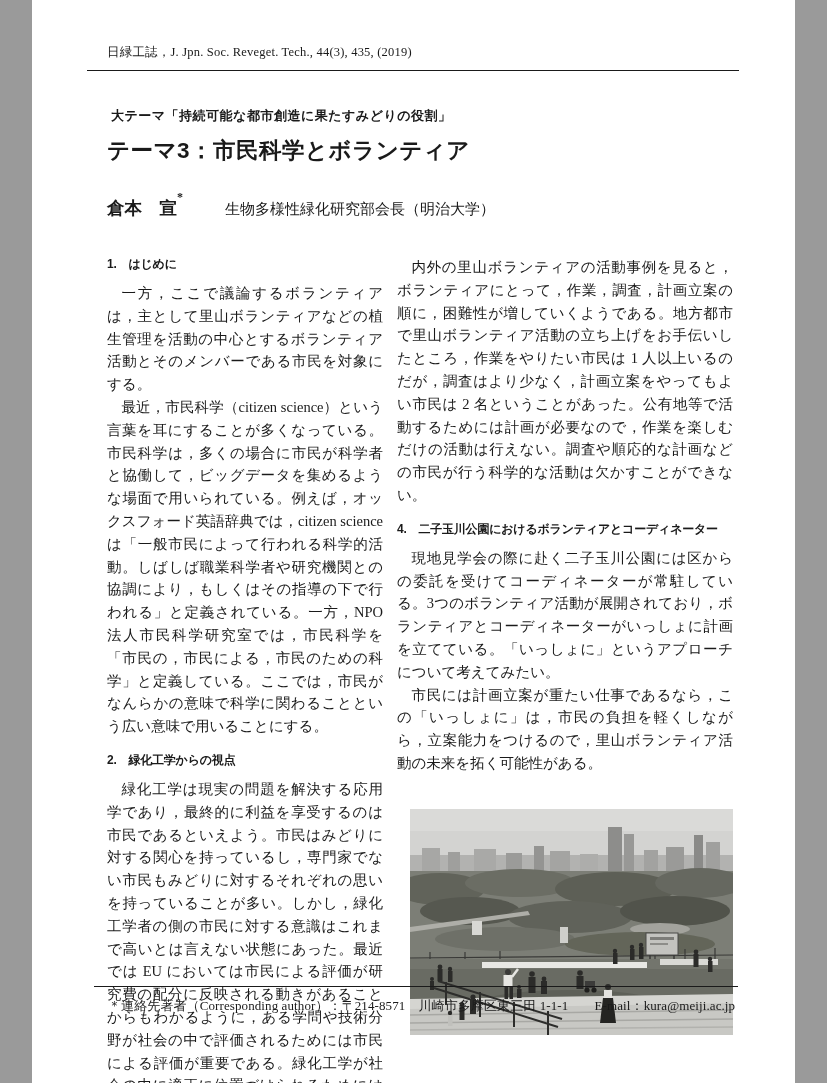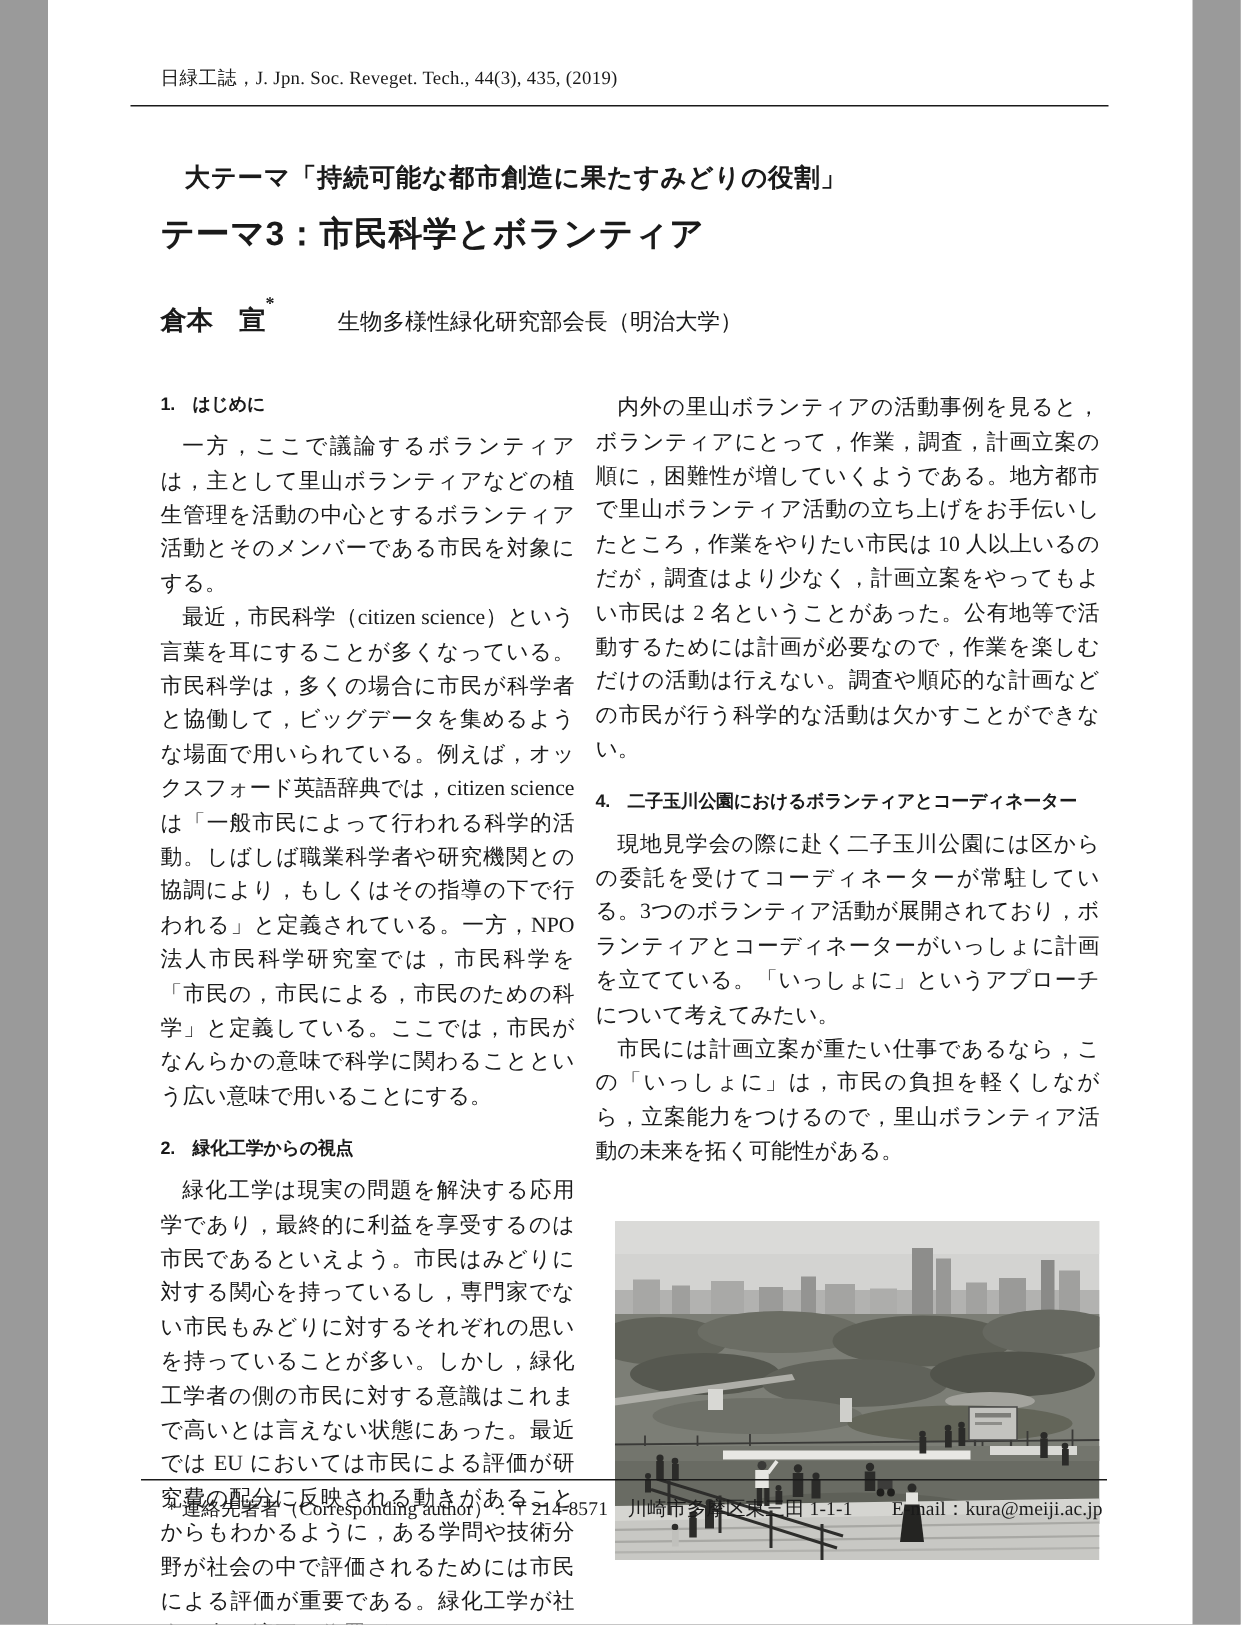--- a/index.html
+++ b/index.html
@@ -24,23 +24,23 @@
     margin:9px -6px 0 -20px;
   }
   .feature-title{
     margin:9px 0 0 4px;
     font-family:"Liberation Sans","DejaVu Sans",sans-serif;
     font-size:19px;
     font-weight:bold;
     letter-spacing:0.5px;
   }
   .main-theme{
-    margin:36px 0 0 16px;
-    font-family:"Liberation Sans","DejaVu Sans",sans-serif;
-    font-size:17px;
+    margin:36px 0 0 4px;
+    font-family:"Liberation Sans","DejaVu Sans",sans-serif;
+    font-size:13px;
     font-weight:bold;
     letter-spacing:0.5px;
   }
   .theme-title{
     margin:10px 0 0 0;
     font-family:"Liberation Sans","DejaVu Sans",sans-serif;
     font-size:22.5px;
     font-weight:bold;
     letter-spacing:0.5px;
   }
@@ -130,21 +130,21 @@
         <p>最近，市民科学（citizen science）という言葉を耳にすることが多くなっている。市民科学は，多くの場合に市民が科学者と協働して，ビッグデータを集めるような場面で用いられている。例えば，オックスフォード英語辞典では，citizen science は「一般市民によって行われる科学的活動。しばしば職業科学者や研究機関との協調により，もしくはその指導の下で行われる」と定義されている。一方，NPO 法人市民科学研究室では，市民科学を「市民の，市民による，市民のための科学」と定義している。ここでは，市民がなんらかの意味で科学に関わることという広い意味で用いることにする。</p>
 
         <div class="sec-h">2.　緑化工学からの視点</div>
         <p>緑化工学は現実の問題を解決する応用学であり，最終的に利益を享受するのは市民であるといえよう。市民はみどりに対する関心を持っているし，専門家でない市民もみどりに対するそれぞれの思いを持っていることが多い。しかし，緑化工学者の側の市民に対する意識はこれまで高いとは言えない状態にあった。最近では EU においては市民による評価が研究費の配分に反映される動きがあることからもわかるように，ある学問や技術分野が社会の中で評価されるためには市民による評価が重要である。緑化工学が社会の中に適正に位置づけられるためには市民との関係を重視することが避けられなくなっている。</p>
 
         <div class="sec-h">3.　里山ボランティア活動の作業と計画の担い手</div>
         <p>里山ボランティア活動の作業は楽しいものが多い。市民は楽しいから里山ボランティア活動を行っている。一方，作業は計画に基づいて順応的に行われなければ，成果をもたらさず，自己満足に終わりかねない。順応的管理のプロセスには，市民科学の要素が含まれている。</p>
       </div>
 
       <div class="col">
-        <p>内外の里山ボランティアの活動事例を見ると，ボランティアにとって，作業，調査，計画立案の順に，困難性が増していくようである。地方都市で里山ボランティア活動の立ち上げをお手伝いしたところ，作業をやりたい市民は 10 人以上いるのだが，調査はより少なく，計画立案をやってもよい市民は 2 名ということがあった。公有地等で活動するためには計画が必要なので，作業を楽しむだけの活動は行えない。調査や順応的な計画などの市民が行う科学的な活動は欠かすことができない。</p>
+        <p>内外の里山ボランティアの活動事例を見ると，ボランティアにとって，作業，調査，計画立案の順に，困難性が増していくようである。地方都市で里山ボランティア活動の立ち上げをお手伝いしたところ，作業をやりたい市民は 1 人以上いるのだが，調査はより少なく，計画立案をやってもよい市民は 2 名ということがあった。公有地等で活動するためには計画が必要なので，作業を楽しむだけの活動は行えない。調査や順応的な計画などの市民が行う科学的な活動は欠かすことができない。</p>
 
         <div class="sec-h">4.　二子玉川公園におけるボランティアとコーディネーター</div>
         <p>現地見学会の際に赴く二子玉川公園には区からの委託を受けてコーディネーターが常駐している。3つのボランティア活動が展開されており，ボランティアとコーディネーターがいっしょに計画を立てている。「いっしょに」というアプローチについて考えてみたい。</p>
         <p>市民には計画立案が重たい仕事であるなら，この「いっしょに」は，市民の負担を軽くしながら，立案能力をつけるので，里山ボランティア活動の未来を拓く可能性がある。</p>
 
         <div class="figure-wrap">
           <svg width="323" height="226" viewBox="0 0 323 226" xmlns="http://www.w3.org/2000/svg" role="img">
 
             <g>
               <rect x="0" y="0" width="323" height="70" fill="#d3d3d1"></rect>

